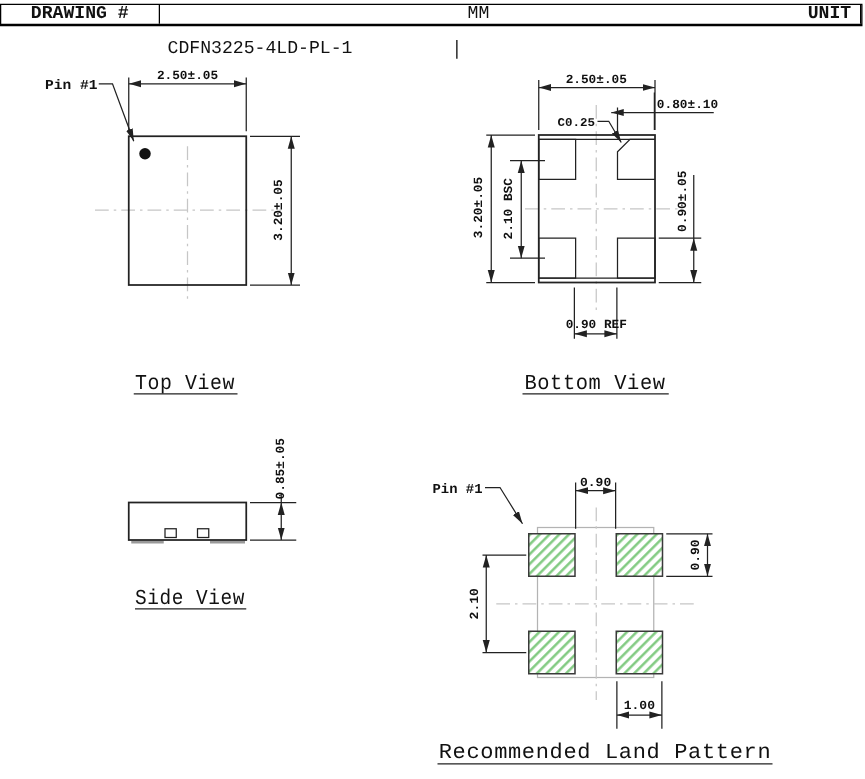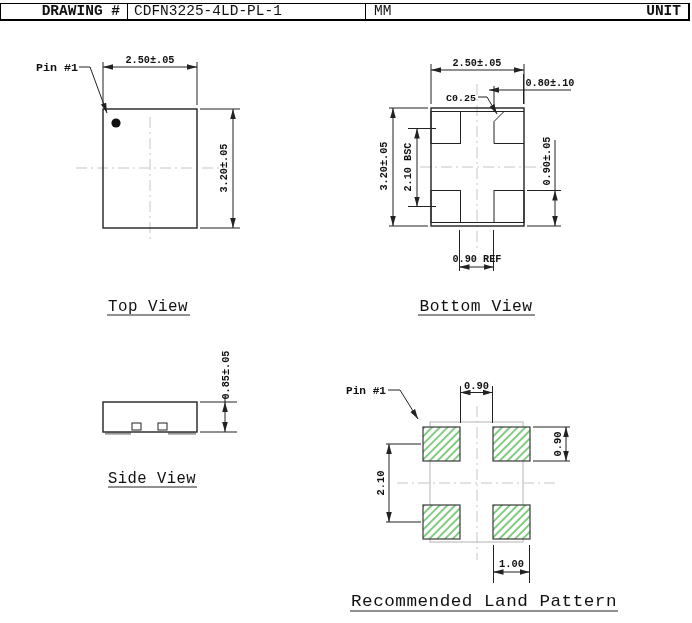--- a/index.html
+++ b/index.html
@@ -2,22 +2,22 @@
 <html><head>
 <meta charset="utf-8">
 <style>
   html,body{margin:0;padding:0;background:#ffffff;}
   body{width:692px;height:623px;position:relative;font-family:"Liberation Mono",monospace;color:#111;}
   
   .hdr{position:absolute;left:0;top:3px;width:690px;height:18px;display:flex;
        border:1.4px solid #000;border-bottom:2.6px solid #000;box-sizing:border-box;
        font-size:14.5px;line-height:15px;background:#fff;}
   .hdr .cell{box-sizing:border-box;height:100%;display:flex;align-items:center;overflow:hidden;white-space:nowrap;}
-  .c1{width:127px;justify-content:flex-end;padding-right:7px;font-weight:bold;border-right:1.6px solid #000;}
-  .c2{width:238px;padding-left:6px;border-right:1.6px solid #000;}
+  .c1{width:127px;justify-content:flex-end;padding-right:24px;font-weight:bold;border-right:1.6px solid #000;}
+  .c2{width:238px;padding-left:6px;border-right:1.6px solid #000;margin-top:28px;}
   .c3{width:165px;justify-content:flex-end;padding-right:7px;font-weight:bold;border-right:1.6px solid #000;}
   .c4{flex:1;padding-left:8px;}
   
   svg{position:absolute;left:0;top:0;}
   svg text{font-family:"Liberation Mono",monospace;fill:#111;}
   .dimtxt{font-size:10px;font-weight:bold;}
   .smalltxt{font-size:9.5px;font-weight:bold;}
   .lbltxt{font-size:11px;font-weight:bold;}
   .title{font-size:17px;letter-spacing:.5px;}
   .ln{stroke:#222;stroke-width:1;fill:none;}

